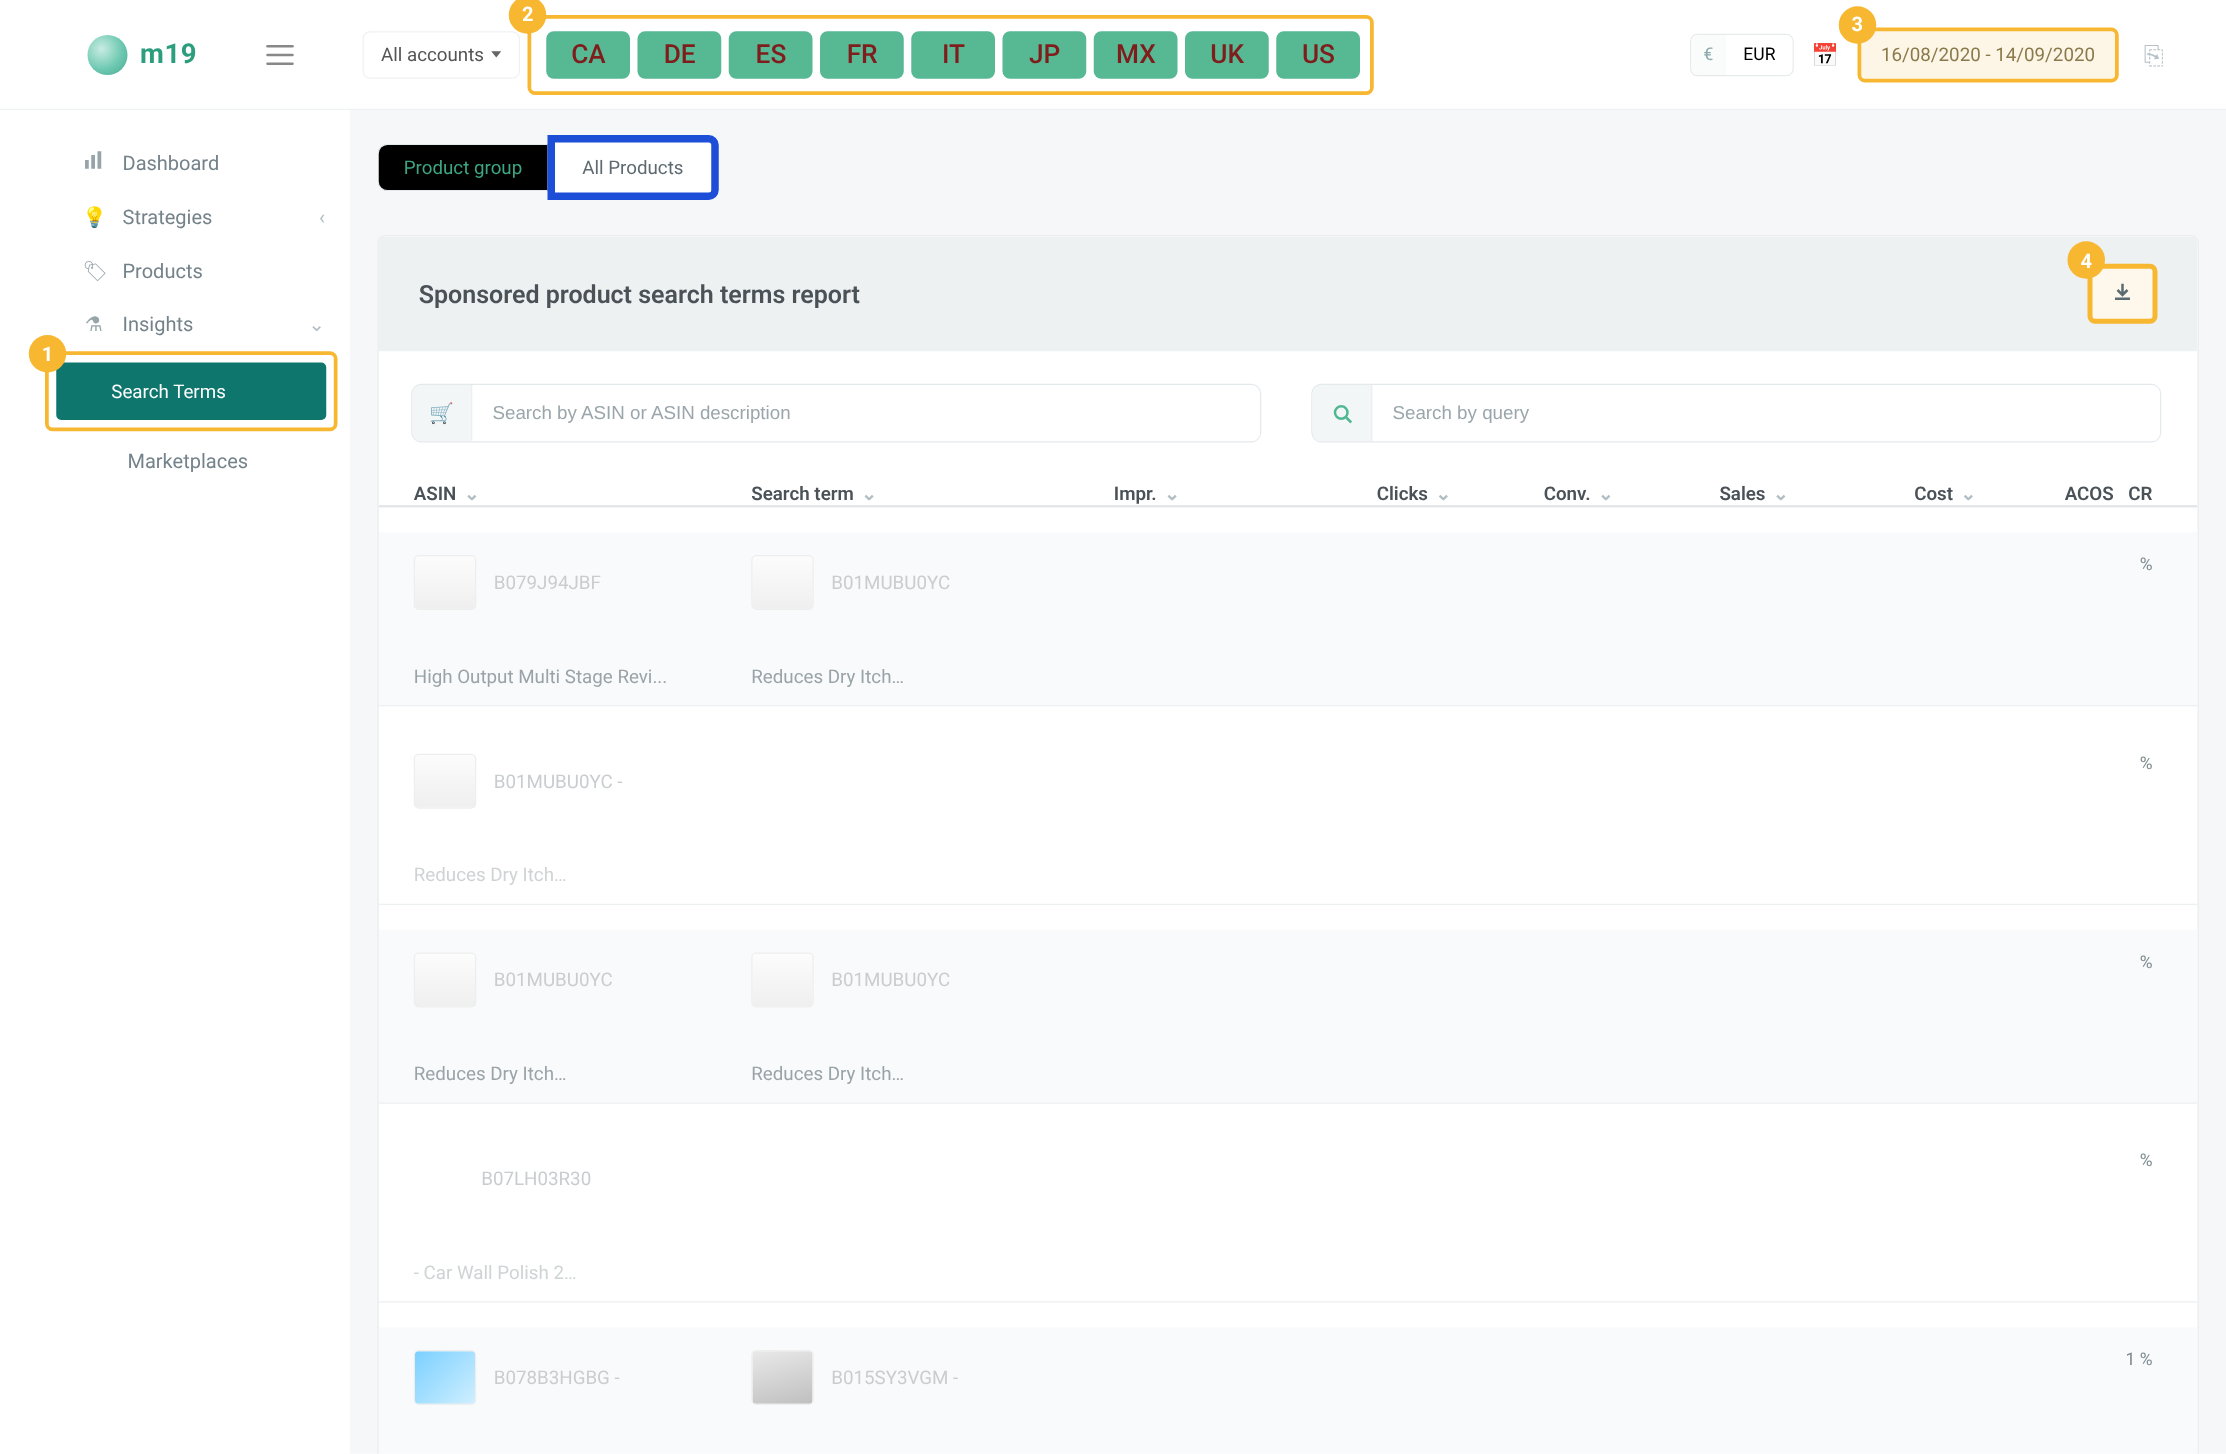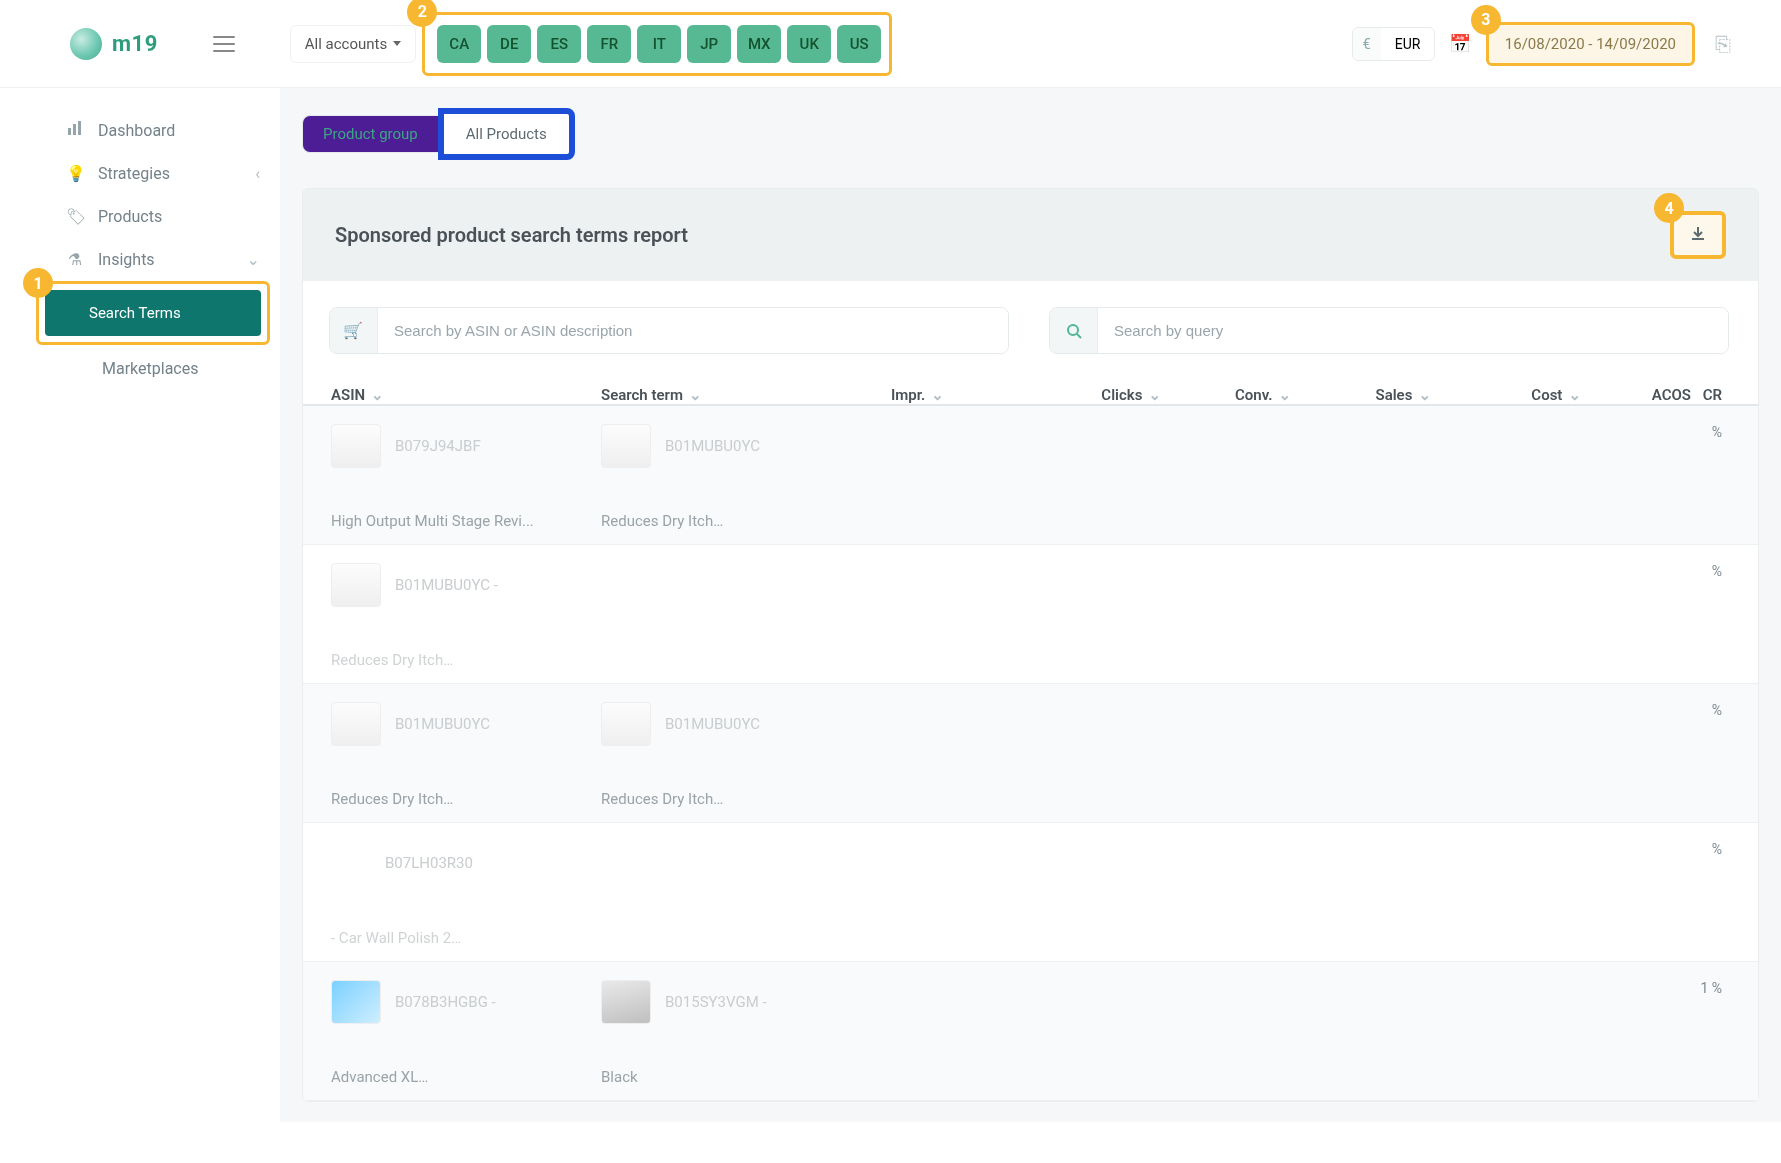--- a/index.html
+++ b/index.html
@@ -52,25 +52,25 @@
   }
 
   .market-group {
     display: flex; gap: 6px; margin-left: 6px;
     border: 3px solid #f7b731; border-radius: 6px;
     padding: 10px 8px 10px 12px;
     position: relative;
   }
   .market-btn {
     background: #57b894;
-    color: #14532d;
+    color: #7f1d1d;
     border-radius: 6px;
-    width: 44px; height: 38px;
+    width: 67px; height: 38px;
     display: flex; align-items: center; justify-content: center;
-    font-size: 15px;
+    font-size: 21px;
     font-weight: 500;
   }
 
   .header-right { margin-left: auto; display: flex; align-items: center; gap: 10px; }
   .currency-box {
     display: flex; align-items: center; border: 1px solid #e7eaec; border-radius: 6px; overflow: hidden;
   }
   .currency-box .sym { padding: 8px 10px; color: #8aa; background:#fafbfb; }
   .currency-box .code { padding: 8px 14px; color: #000000; background:#fff; }
   .cal-icon { color: #46a98f; font-size: 18px; padding: 0 4px;}
@@ -133,21 +133,21 @@
 
   
   .main {
     flex: 1;
     background: #f5f7f8;
     padding: 20px 22px;
     position: relative;
   }
   .pg-row { display: flex; align-items: center; gap: 0;}
   .pg-label {
-    background: #4c1d95; color: #3da583;
+    background: #000000; color: #3da583;
     padding: 9px 20px; border-radius: 8px 0 0 8px;
     border: 1px solid #e4e9ec; border-right: none;
     font-size: 15px;
   }
   .pg-value {
     background: #fff; color: #5e6a70;
     padding: 11px 22px; border-radius: 0 8px 8px 0;
     border: 6px solid #1d4ed8;
     font-size: 15px;
   }
@@ -206,20 +206,21 @@
   .col-cost { width: 150px; text-align:right;}
   .col-acos { width: 110px; text-align:right;}
   .col-cr   { flex:1; text-align:right; padding-right: 8px;}
   .sort-caret { color:#b2bec4; margin-left:6px; }
 
   .rows { }
   .row {
     padding: 18px 28px 14px 28px;
     display:flex;
     border-bottom:1px solid #edf0f1;
+    margin-top:20px;
   }
   .row.alt { background:#f9fafb; }
   .cell-asin { width: 270px; }
   .cell-term { width: 290px; }
   .cell-right { flex:1; text-align:right; color:#7d8a90; padding-right:8px;}
   .prod-top { display:flex; align-items:center; gap:14px; color:#c8ccce; font-size:15px; }
   .thumb {
     width:50px; height:44px; background:linear-gradient(180deg,#fcfcfc,#efefef);
     border-radius:4px; border:1px solid #eee;
   }

